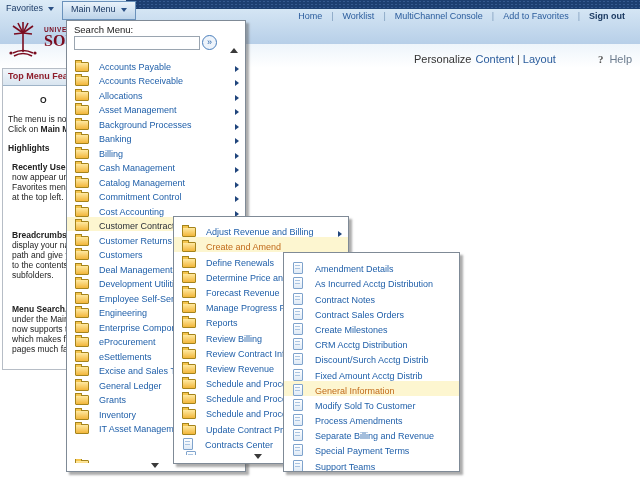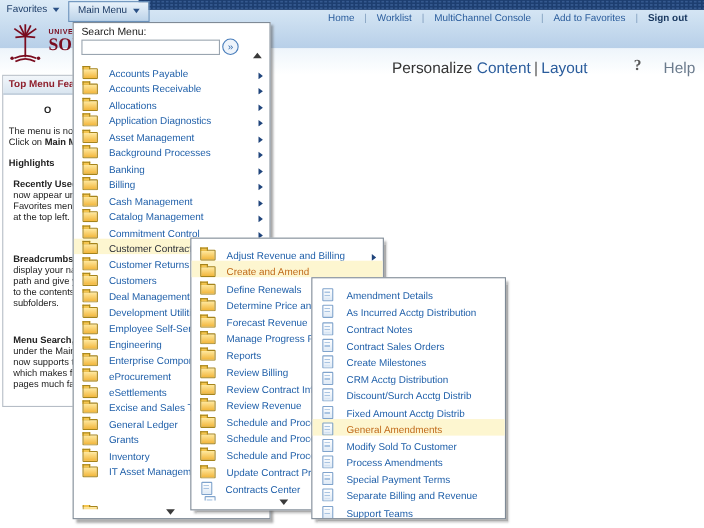--- a/index.html
+++ b/index.html
@@ -25,26 +25,26 @@
   .band2{position:absolute;top:44px;left:0;width:640px;height:24px;
          background:linear-gradient(#eef5fb,#ffffff)}
 
   
   .logo{position:absolute;top:20px;left:5px;display:flex;align-items:flex-start;white-space:nowrap}
   .logo-text{margin-left:3px;padding-top:6px;color:#7a0c1f}
   .logo-l1{font-size:6.5px;font-weight:bold;letter-spacing:.6px}
   .logo-l2{font-family:"Liberation Serif",serif;font-weight:bold;font-size:16px;line-height:15px}
 
   
-  .pagebar{position:absolute;top:53px;right:8px;font-size:14px;color:#333;display:flex;align-items:flex-end}
+  .pagebar{position:absolute;top:53px;right:8px;font-size:11px;color:#333;display:flex;align-items:flex-end}
   .pb-lnk{color:#2a5c9c;cursor:pointer}
   .pb-sep{color:#555;margin:0 3px}
   .pb-sp{width:4px}
   .qm{margin-left:42px;color:#555;font-weight:bold;font-family:"Liberation Serif",serif;cursor:pointer}
-  .pb-help{margin-left:20px;color:#6b7b8d;cursor:pointer}
+  .pb-help{margin-left:6px;color:#6b7b8d;cursor:pointer}
 
   
   .feature{position:absolute;left:2px;top:68px;width:230px;height:300px;background:#fff;
            border:1px solid #b6bdc6}
   .feature-hd{height:14px;background:linear-gradient(#f2f6fa,#d9e5f0);border-bottom:1px solid #9fb4c8;
               color:#8f1f2c;font-weight:bold;font-size:9px;padding:2px 0 0 5px;white-space:nowrap}
   .fbody{padding:0 0 0 5px}
   .f-line{font-size:8.5px;line-height:10px;color:#222;white-space:nowrap}
   .f-line b{font-weight:bold}
   .fb{font-weight:bold}
@@ -196,25 +196,20 @@
         <span class="lbl">Accounts Receivable</span>
         <span class="ar"></span>
       </li>
       <li class="mi">
         <span class="fo"></span>
         <span class="lbl">Allocations</span>
         <span class="ar"></span>
       </li>
       <li class="mi">
         <span class="fo"></span>
-        <span class="lbl">Application Diagnostics</span>
-        <span class="ar"></span>
-      </li>
-      <li class="mi">
-        <span class="fo"></span>
         <span class="lbl">Asset Management</span>
         <span class="ar"></span>
       </li>
       <li class="mi">
         <span class="fo"></span>
         <span class="lbl">Background Processes</span>
         <span class="ar"></span>
       </li>
       <li class="mi">
         <span class="fo"></span>
@@ -232,20 +227,25 @@
         <span class="ar"></span>
       </li>
       <li class="mi">
         <span class="fo"></span>
         <span class="lbl">Catalog Management</span>
         <span class="ar"></span>
       </li>
       <li class="mi">
         <span class="fo"></span>
         <span class="lbl">Commitment Control</span>
+        <span class="ar"></span>
+      </li>
+      <li class="mi">
+        <span class="fo"></span>
+        <span class="lbl">Cost Accounting</span>
         <span class="ar"></span>
       </li>
       <li class="mi hl dark">
         <span class="fo"></span>
         <span class="lbl">Customer Contracts</span>
         <span class="ar"></span>
       </li>
       <li class="mi">
         <span class="fo"></span>
         <span class="lbl">Customer Returns</span>
@@ -422,36 +422,36 @@
       <li class="mi">
         <span class="pg"></span>
         <span class="lbl">Discount/Surch Acctg Distrib</span>
       </li>
       <li class="mi">
         <span class="pg"></span>
         <span class="lbl">Fixed Amount Acctg Distrib</span>
       </li>
       <li class="mi hl orange">
         <span class="pg"></span>
-        <span class="lbl">General Amendments</span>
+        <span class="lbl">General Information</span>
       </li>
       <li class="mi">
         <span class="pg"></span>
         <span class="lbl">Modify Sold To Customer</span>
       </li>
       <li class="mi">
         <span class="pg"></span>
         <span class="lbl">Process Amendments</span>
       </li>
       <li class="mi">
         <span class="pg"></span>
+        <span class="lbl">Separate Billing and Revenue</span>
+      </li>
+      <li class="mi">
+        <span class="pg"></span>
         <span class="lbl">Special Payment Terms</span>
       </li>
       <li class="mi">
         <span class="pg"></span>
-        <span class="lbl">Separate Billing and Revenue</span>
-      </li>
-      <li class="mi">
-        <span class="pg"></span>
         <span class="lbl">Support Teams</span>
       </li>
     </ul>
 </div>
 
 </body></html>

